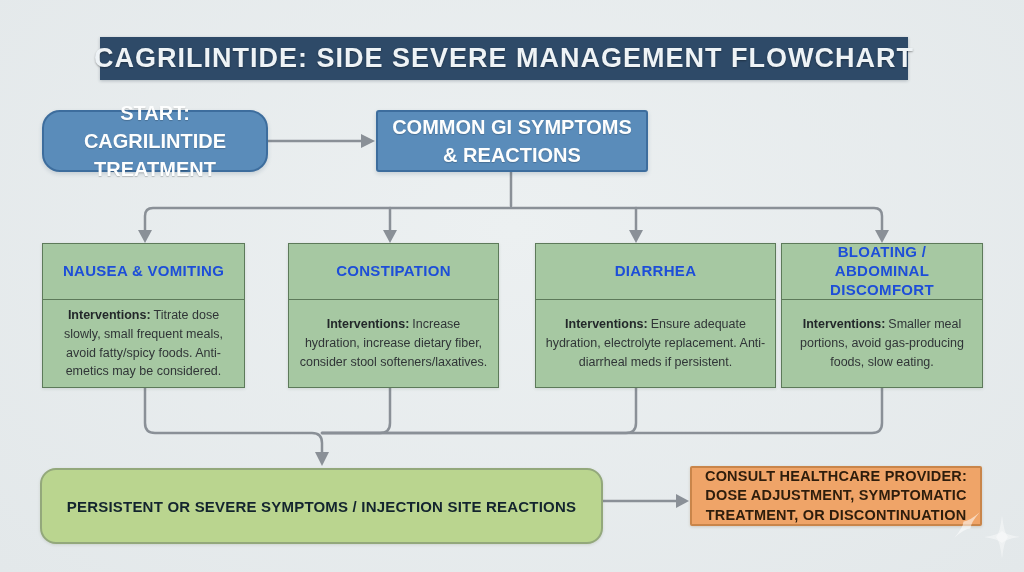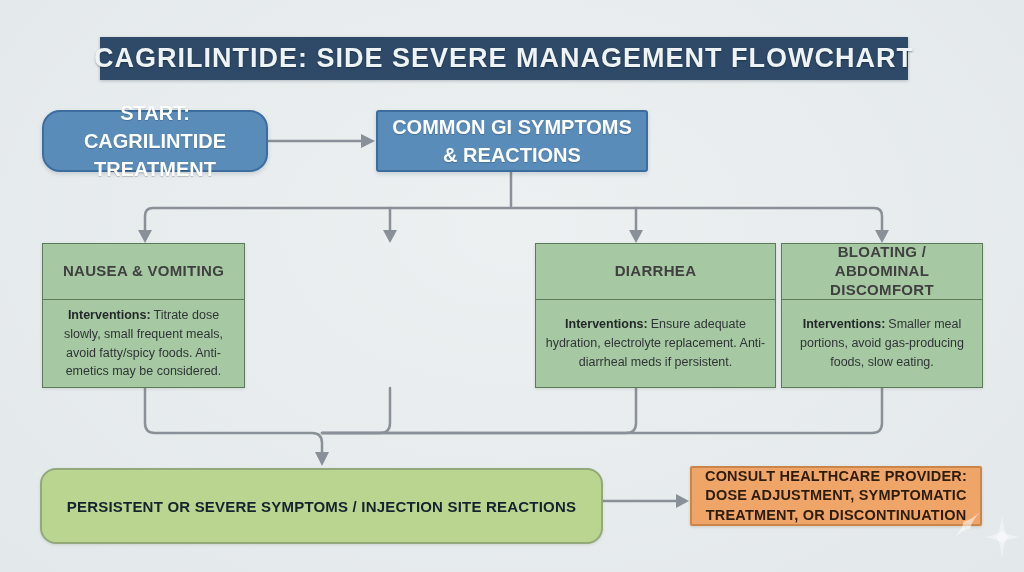--- a/index.html
+++ b/index.html
@@ -55,21 +55,21 @@
     z-index: 2;
     box-shadow: 0 1px 3px rgba(40,60,40,0.12);
   }
   .symptom-card .card-header {
     height: 56px; flex: 0 0 56px;
     border-bottom: 1.5px solid var(--node-green-border, #5d7a5a);
     display: flex; align-items: center; justify-content: center;
     text-align: center;
     font-size: 15px; font-weight: bold;
     letter-spacing: 0.3px;
-    color: #404040;
+    color: #1d4ed8;
     padding: 0 8px;
     line-height: 1.25;
   }
   .symptom-card .card-body {
     flex: 1 1 auto;
     display: flex; align-items: center; justify-content: center;
     text-align: center;
     font-size: 12.5px;
     line-height: 1.5;
     color: #303537;
@@ -170,20 +170,26 @@
     <span>COMMON GI SYMPTOMS &amp; REACTIONS</span>
   </div>
 
   <div class="symptom-card card-1">
     <div class="card-header">NAUSEA &amp; VOMITING</div>
     <div class="card-body">
       <span><b>Interventions:</b><span>Titrate dose slowly, small frequent meals, avoid fatty/spicy foods. Anti-emetics may be considered.</span></span>
     </div>
   </div>
 
+  <div class="symptom-card card-2">
+    <div class="card-header">CONSTIPATION</div>
+    <div class="card-body">
+      <span><b>Interventions:</b><span>Increase hydration, increase dietary fiber, consider stool softeners/laxatives.</span></span>
+    </div>
+  </div>
 
   <div class="symptom-card card-3">
     <div class="card-header">DIARRHEA</div>
     <div class="card-body">
       <span><b>Interventions:</b><span>Ensure adequate hydration, electrolyte replacement. Anti-diarrheal meds if persistent.</span></span>
     </div>
   </div>
 
   <div class="symptom-card card-4">
     <div class="card-header">BLOATING / ABDOMINAL DISCOMFORT</div>

